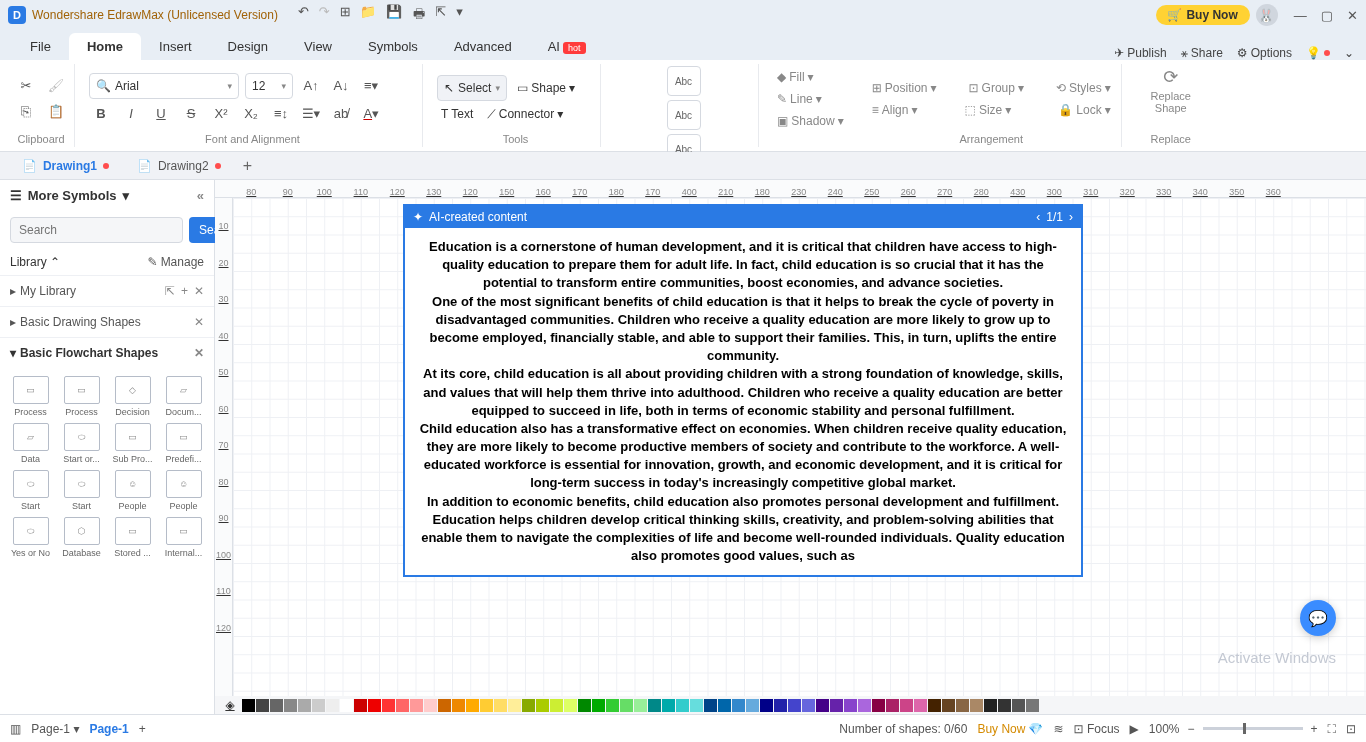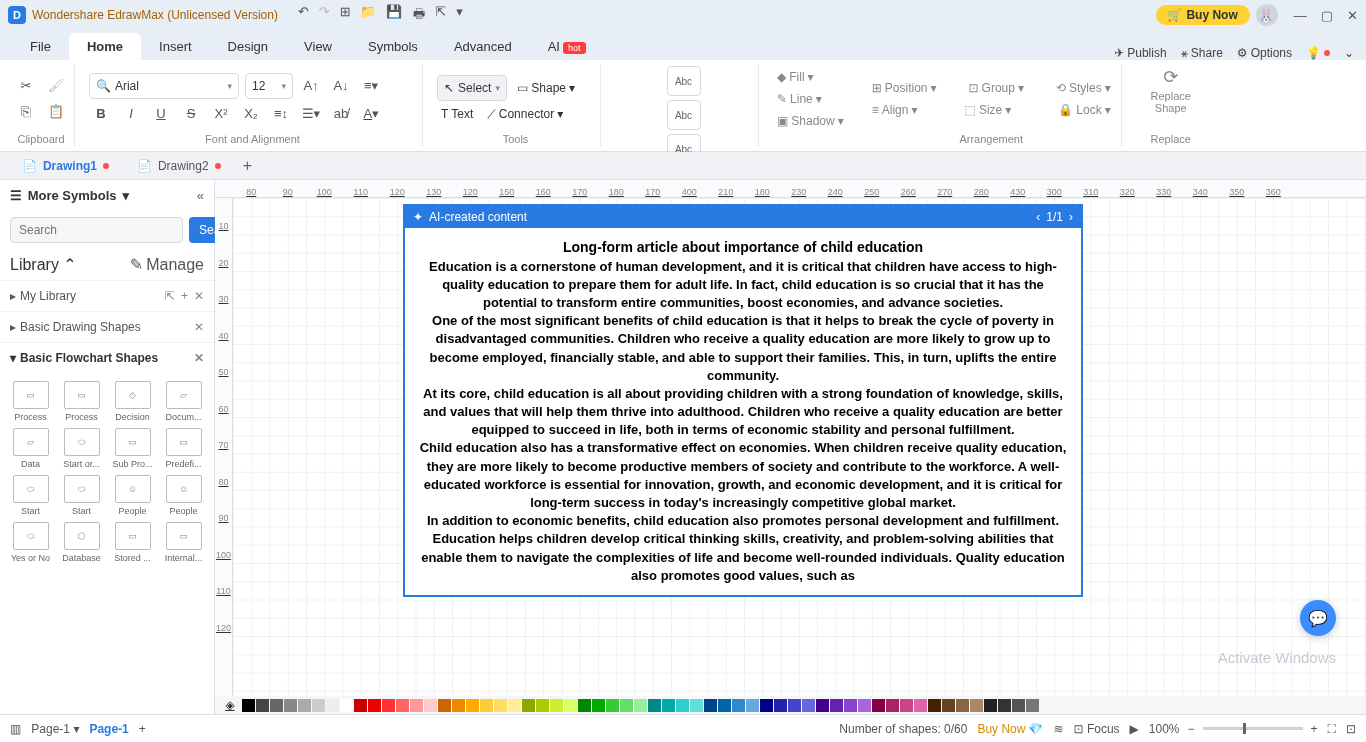--- a/index.html
+++ b/index.html
@@ -52,21 +52,21 @@
 
 .main { flex: 1; display: flex; overflow: hidden; }
 
 
 .shapes-panel { width: 215px; background: #fff; border-right: 1px solid #dce0e6; display: flex; flex-direction: column; }
 .shapes-header { display: flex; align-items: center; padding: 8px 10px; gap: 6px; font-weight: 600; font-size: 13px; }
 .shapes-header .collapse { margin-left: auto; color: #888; cursor: pointer; }
 .search-row { display: flex; gap: 6px; padding: 6px 10px; }
 .search-row input { flex: 1; height: 26px; border: 1px solid #d5d9e0; border-radius: 4px; padding: 0 8px; font-size: 12px; background: #f5f6f8; }
 .search-row button { background: #2a7ae4; color: #fff; border: none; border-radius: 4px; padding: 0 10px; font-size: 12px; cursor: pointer; }
-.lib-row { display: flex; justify-content: space-between; align-items: center; padding: 6px 10px; font-size: 16px; }
+.lib-row { display: flex; justify-content: space-between; align-items: center; padding: 6px 10px; font-size: 12px; }
 .lib-row .manage { color: #555; cursor: pointer; display: flex; align-items: center; gap: 3px; }
 .lib-section { padding: 8px 10px; font-size: 12px; color: #555; display: flex; align-items: center; gap: 4px; cursor: pointer; border-top: 1px solid #eef0f4; }
 .lib-section.active { font-weight: 600; color: #333; }
 .lib-section .section-icons { margin-left: auto; display: flex; gap: 6px; color: #888; }
 .shapes-grid { display: grid; grid-template-columns: repeat(4, 1fr); gap: 6px; padding: 8px; overflow-y: auto; }
 .shape-cell { display: flex; flex-direction: column; align-items: center; gap: 3px; cursor: pointer; }
 .shape-cell .shape-box { width: 36px; height: 28px; border: 1px solid #b5bcc8; border-radius: 2px; background: #fff; display: flex; align-items: center; justify-content: center; font-size: 9px; color: #888; }
 .shape-cell .shape-lbl { font-size: 9px; color: #666; text-align: center; white-space: nowrap; overflow: hidden; text-overflow: ellipsis; width: 44px; }
 
 
@@ -428,21 +428,20 @@
           <div class="ai-box-header">
             <span>✦</span>
             <span>AI-created content</span>
             <div class="nav">
               <span>‹</span>
               <span>1/1</span>
               <span>›</span>
             </div>
           </div>
           <div class="ai-box-content">
-            <div class="title-line">Long-form article about importance of child education</div>
             <div>Education is a cornerstone of human development, and it is critical that children have access to high-quality education to prepare them for adult life. In fact, child education is so crucial that it has the potential to transform entire communities, boost economies, and advance societies.</div>
             <div>One of the most significant benefits of child education is that it helps to break the cycle of poverty in disadvantaged communities. Children who receive a quality education are more likely to grow up to become employed, financially stable, and able to support their families. This, in turn, uplifts the entire community.</div>
             <div>At its core, child education is all about providing children with a strong foundation of knowledge, skills, and values that will help them thrive into adulthood. Children who receive a quality education are better equipped to succeed in life, both in terms of economic stability and personal fulfillment.</div>
             <div>Child education also has a transformative effect on economies. When children receive quality education, they are more likely to become productive members of society and contribute to the workforce. A well-educated workforce is essential for innovation, growth, and economic development, and it is critical for long-term success in today's increasingly competitive global market.</div>
             <div>In addition to economic benefits, child education also promotes personal development and fulfillment. Education helps children develop critical thinking skills, creativity, and problem-solving abilities that enable them to navigate the complexities of life and become well-rounded individuals. Quality education also promotes good values, such as</div>
           </div>
         </div>
         <div class="watermark">Activate Windows</div>
         <div class="chat-fab">💬</div>
       </div>

